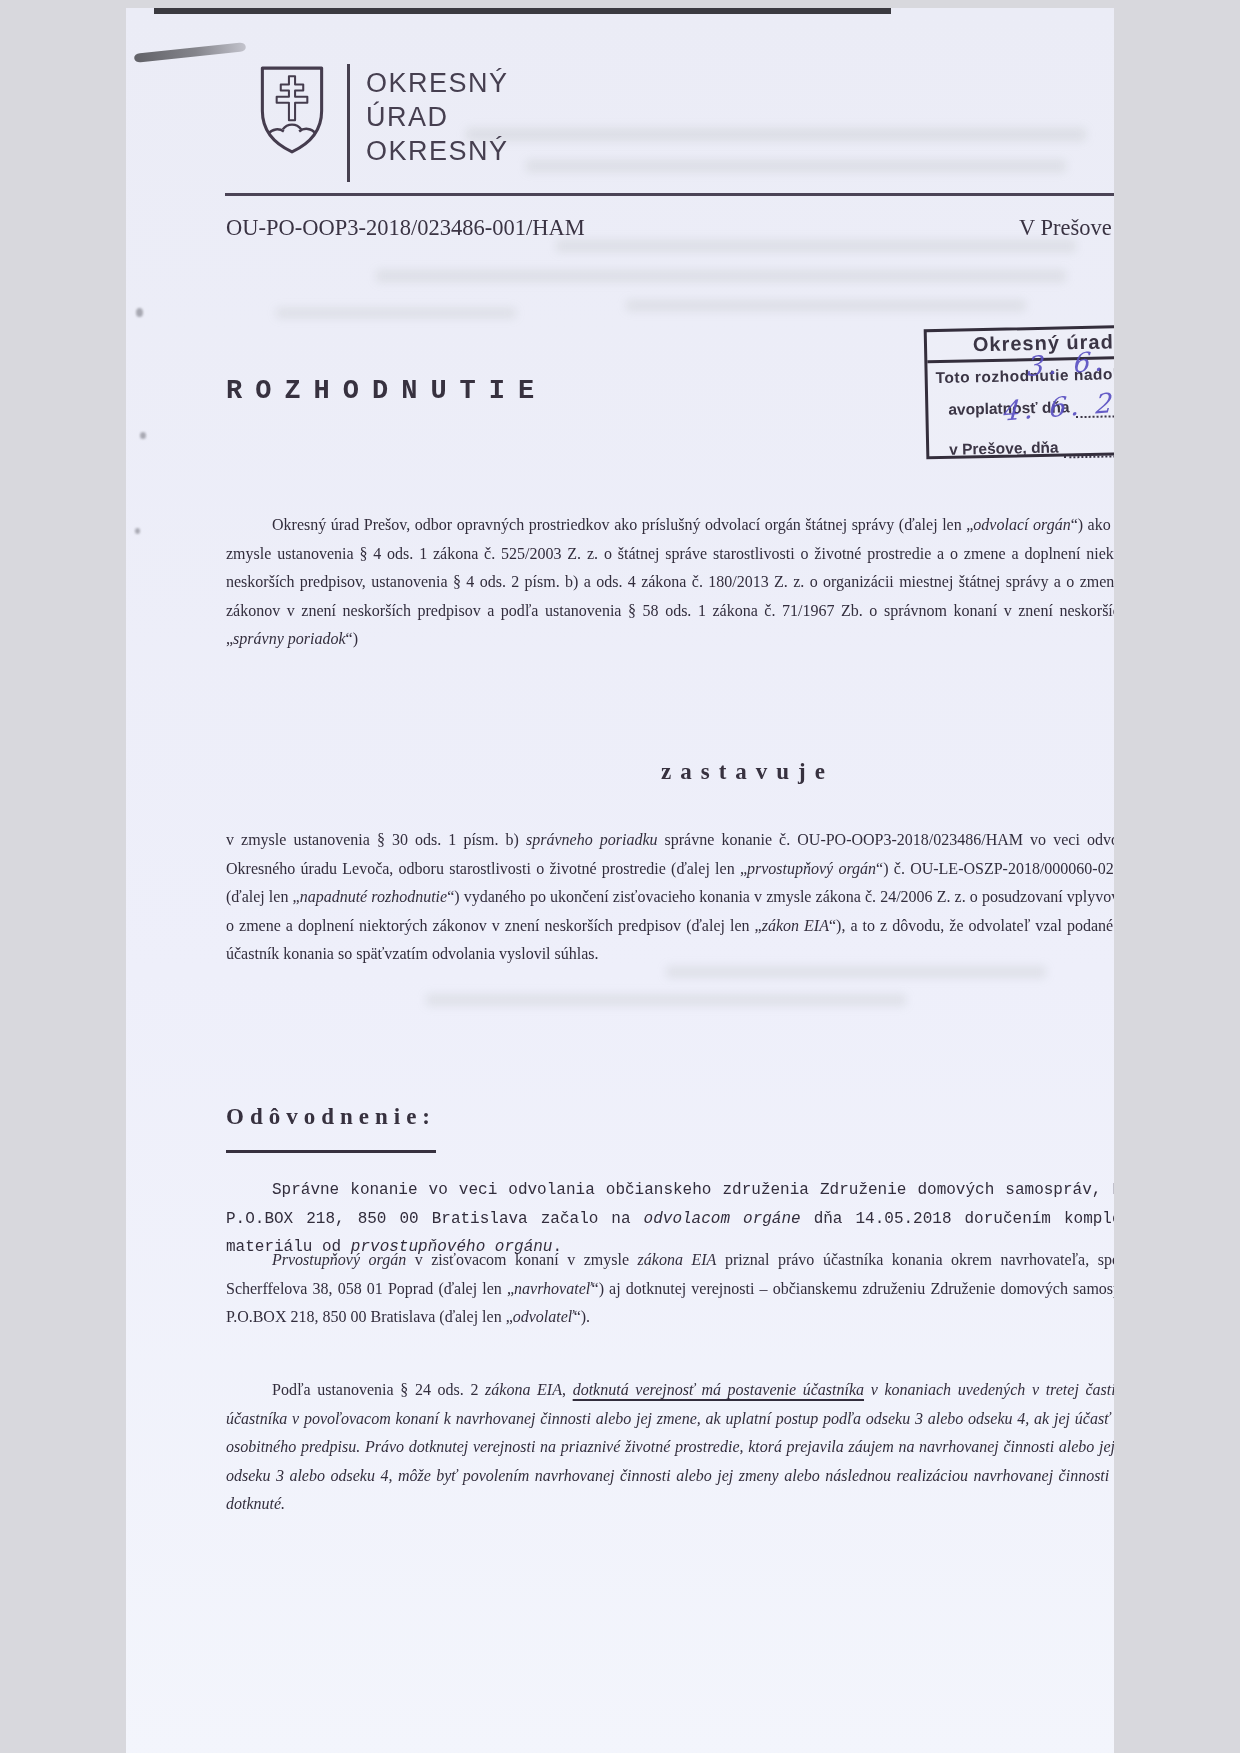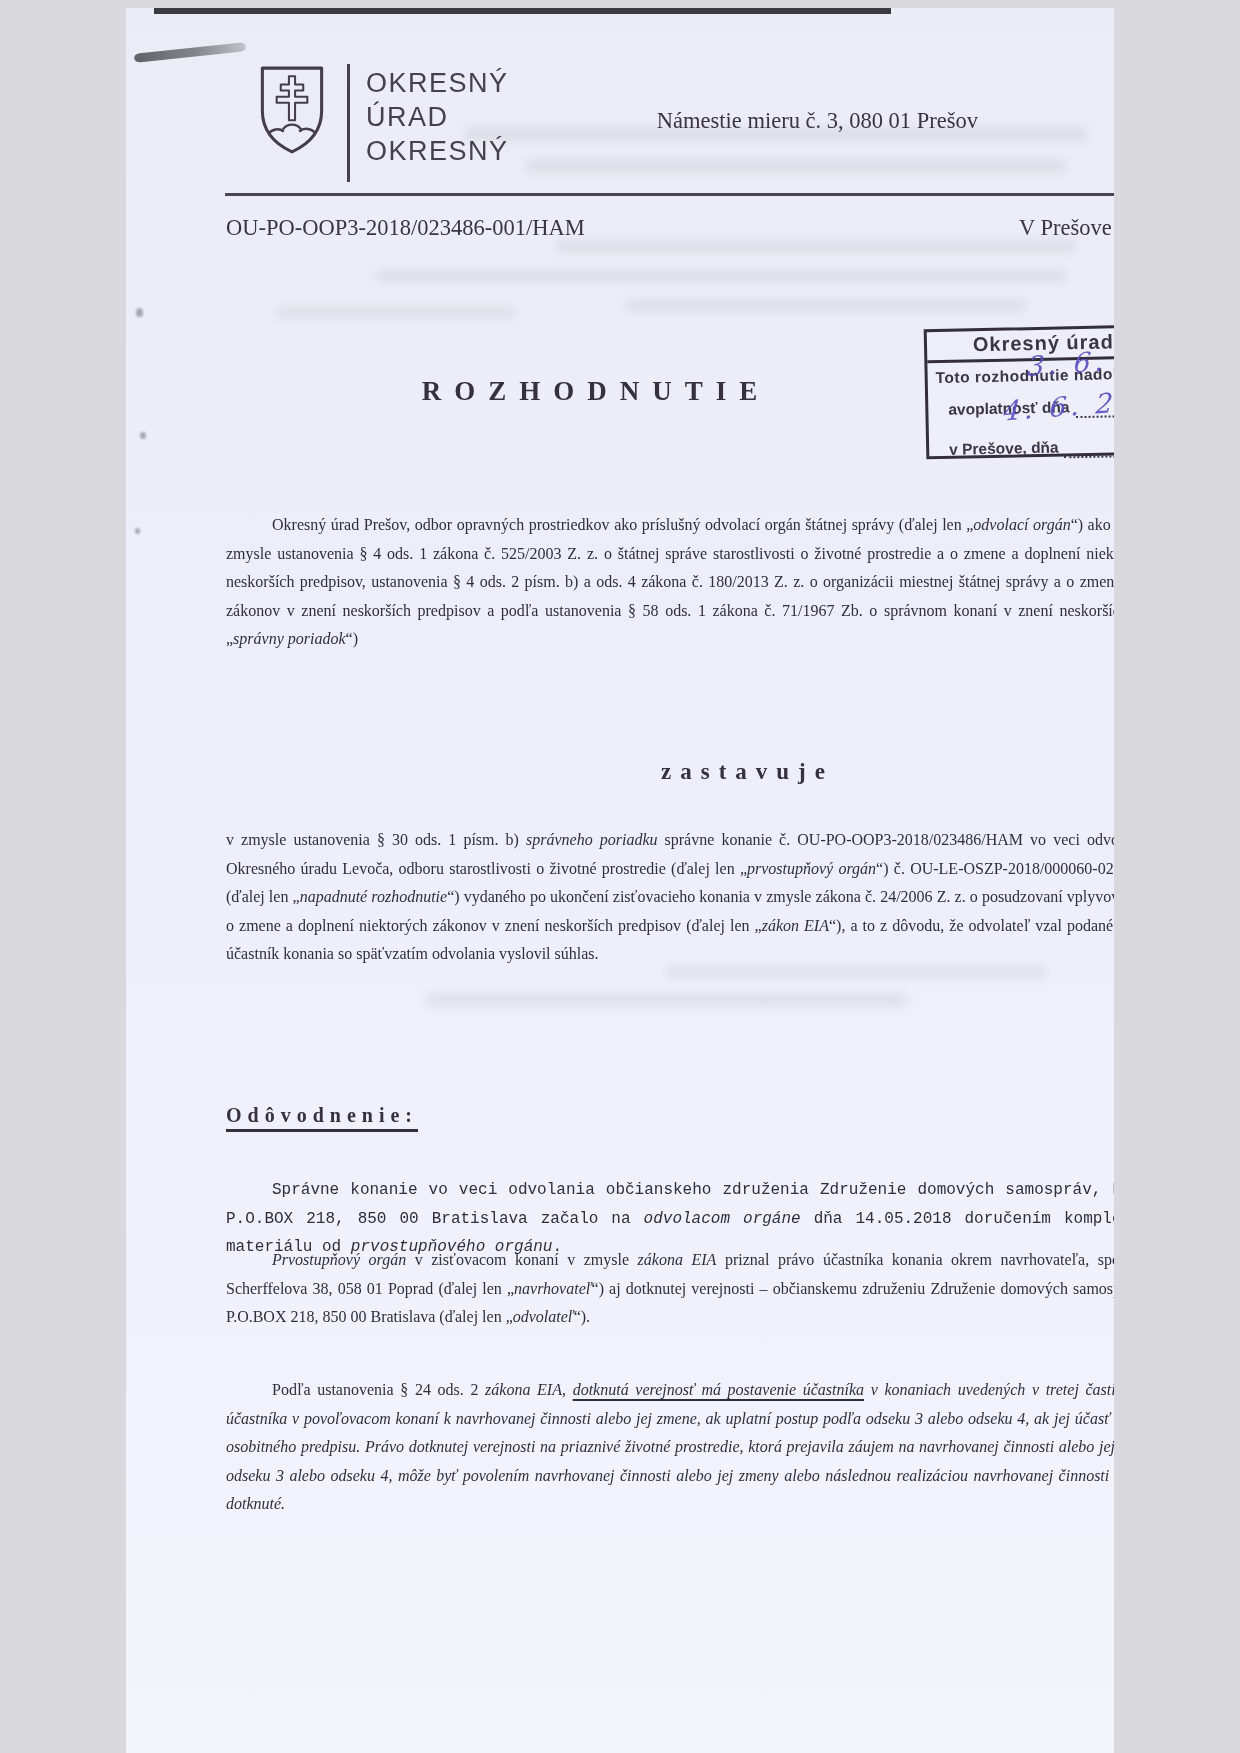--- a/index.html
+++ b/index.html
@@ -39,30 +39,30 @@
   .vstamp .vline1 { font-size:15.5px; font-weight:bold; padding:6px 0 0 8px; letter-spacing:.5px; }
   .vrow { display:flex; align-items:flex-end; font-size:15.5px; font-weight:bold; padding:0 10px 0 20px; }
   .vrow .lbl { white-space:nowrap; padding-bottom:2px; }
   .vrow .dots { flex:1; border-bottom:2.5px dotted #3b3545; height:1em; margin-left:6px; }
   .vrow.r1 { margin-top:14px; } .vrow.r2 { margin-top:20px; }
   .handwriting { position:absolute; font-family:"DejaVu Serif", serif; font-style:italic;
     color:#5a50c2; font-size:27px; letter-spacing:4px; transform:rotate(-3deg) skewX(-8deg); opacity:.92; white-space:nowrap; }
   .hw1 { left:100px; top:16px; } .hw2 { left:75px; top:60px; }
 
   
-  .doc-title { position:absolute; left:100px; top:368px; width:740px; text-align:center;
-    font-weight:bold; font-size:27px; letter-spacing:13px; color:#37313f; }
+  .doc-title { position:absolute; left:100px; top:368px; width:740px; text-align:left;
+    font-weight:bold; font-size:27px; letter-spacing:13px; color:#37313f;font-family:Liberation Mono, monospace; }
   .body-block { position:absolute; left:100px; width:1043px; font-size:16px; line-height:28.6px;
     text-align:justify; color:#322d3c; }
   .indent { text-indent:46px; }
   .p1 { top:503px; } .p2 { top:818px; }
   .verdict { position:absolute; left:100px; top:751px; width:1043px; text-align:center;
     font-weight:bold; font-size:23px; letter-spacing:9px; color:#37313f; }
-  .sec-head { position:absolute; left:100px; top:1096px; font-weight:bold; font-size:20px;
-    letter-spacing:6px; color:#37313f; border-bottom:3px solid #37313f; padding-bottom:2px; }
+  .sec-head { position:absolute; left:100px; top:1096px; font-weight:bold; font-size:23px;
+    letter-spacing:6px; color:#37313f; border-bottom:3px solid #37313f; padding-bottom:20px; }
   .o1 { top:1168px;font-family:Liberation Mono, monospace; } .o2 { top:1238px; } .o3 { top:1368px; font-style:normal; }
   .seg-i { font-style:italic; }
   .seg-iu { font-style:italic; text-decoration:underline; text-decoration-thickness:1.5px; text-underline-offset:4px; }
 
   
   .round-stamp { position:absolute; left:1058px; top:378px; opacity:.88; }
   .sig-svg { position:absolute; left:1020px; top:360px; }
 </style>
 </head>
 <body>
@@ -93,21 +93,20 @@
     </g>
   </svg>
   <div class="logo-sep"></div>
   <div class="office-name">
     <div>OKRESNÝ</div>
     <div>ÚRAD</div>
     <div>OKRESNÝ</div>
   </div>
 
   <div class="head-right">
-    <div>Námestie mieru č. 3, 080 01 Prešov</div>
   </div>
   <div class="header-rule"></div>
 
   <div class="ref-row">
     <span>OU-PO-OOP3-2018/023486-001/HAM</span>
     <span>V Prešove dňa 18. 05. 2018</span>
   </div>
 
   <div class="vstamp">
     <div class="vtitle">Okresný úrad Prešov</div>

